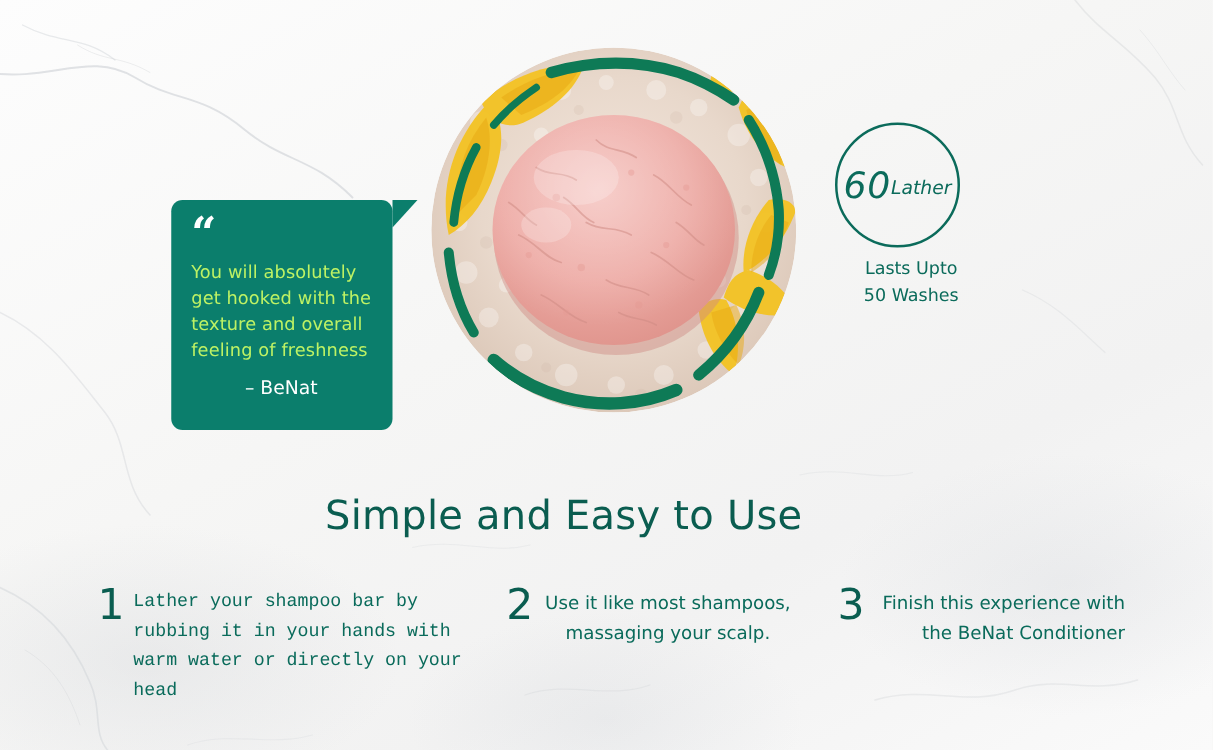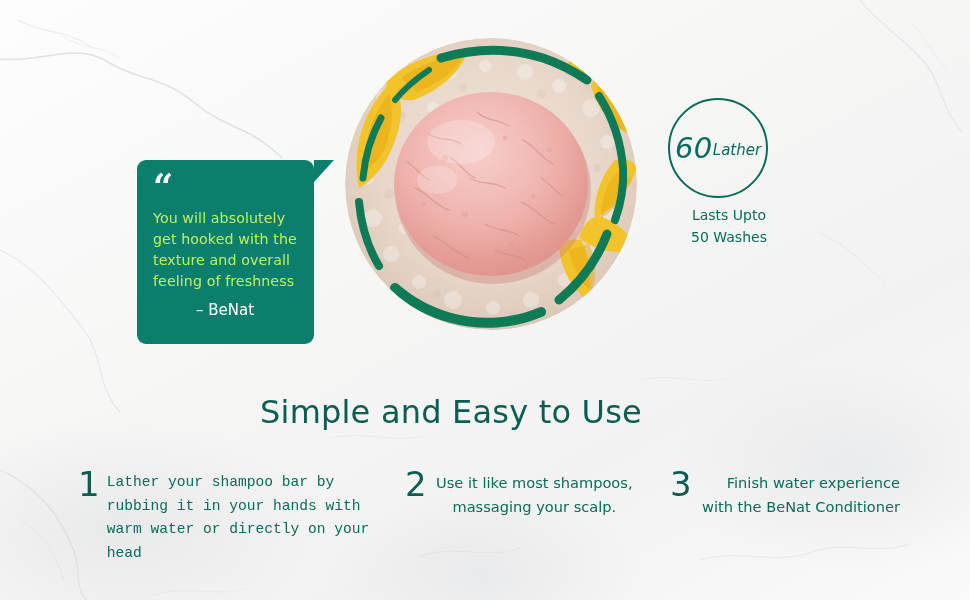--- a/index.html
+++ b/index.html
@@ -304,17 +304,17 @@
     <div class="step" id="step-1">
       <div class="step-number">1</div>
       <div class="step-text">Lather your shampoo bar by rubbing it in your hands with warm water or directly on your head</div>
     </div>
     <div class="step" id="step-2">
       <div class="step-number">2</div>
       <div class="step-text">Use it like most shampoos, massaging your scalp.</div>
     </div>
     <div class="step" id="step-3">
       <div class="step-number">3</div>
-      <div class="step-text">Finish water experience with the BeNat Conditioner</div>
+      <div class="step-text">Finish this experience with the BeNat Conditioner</div>
     </div>
   </div>
 
 </div>
 
 </body></html>

